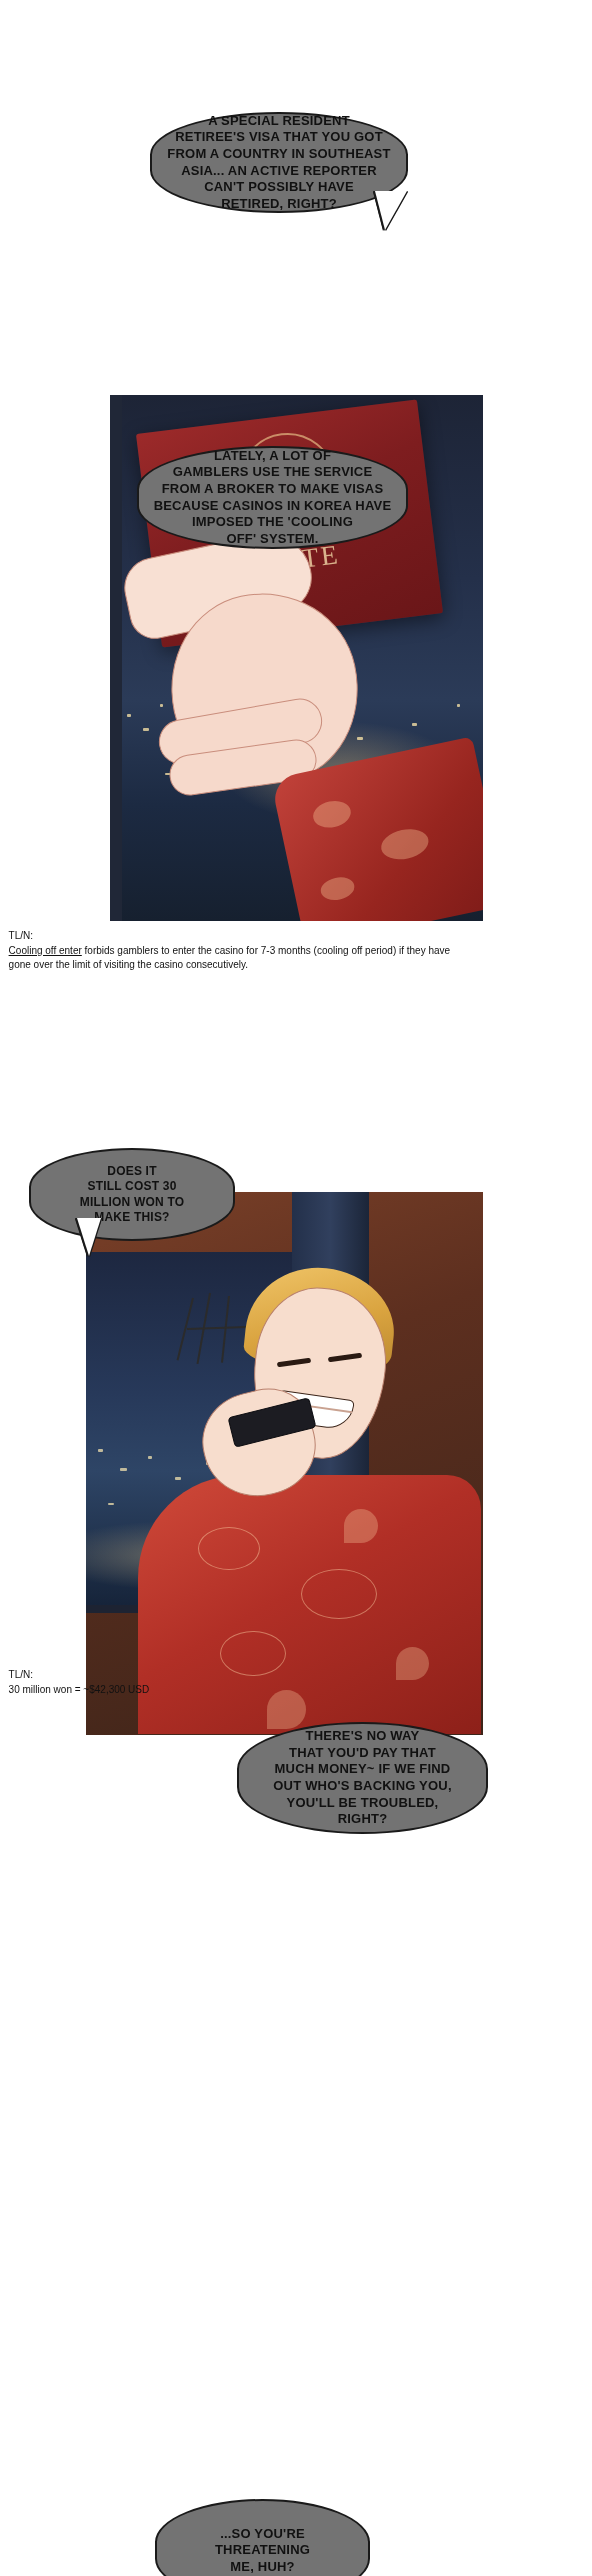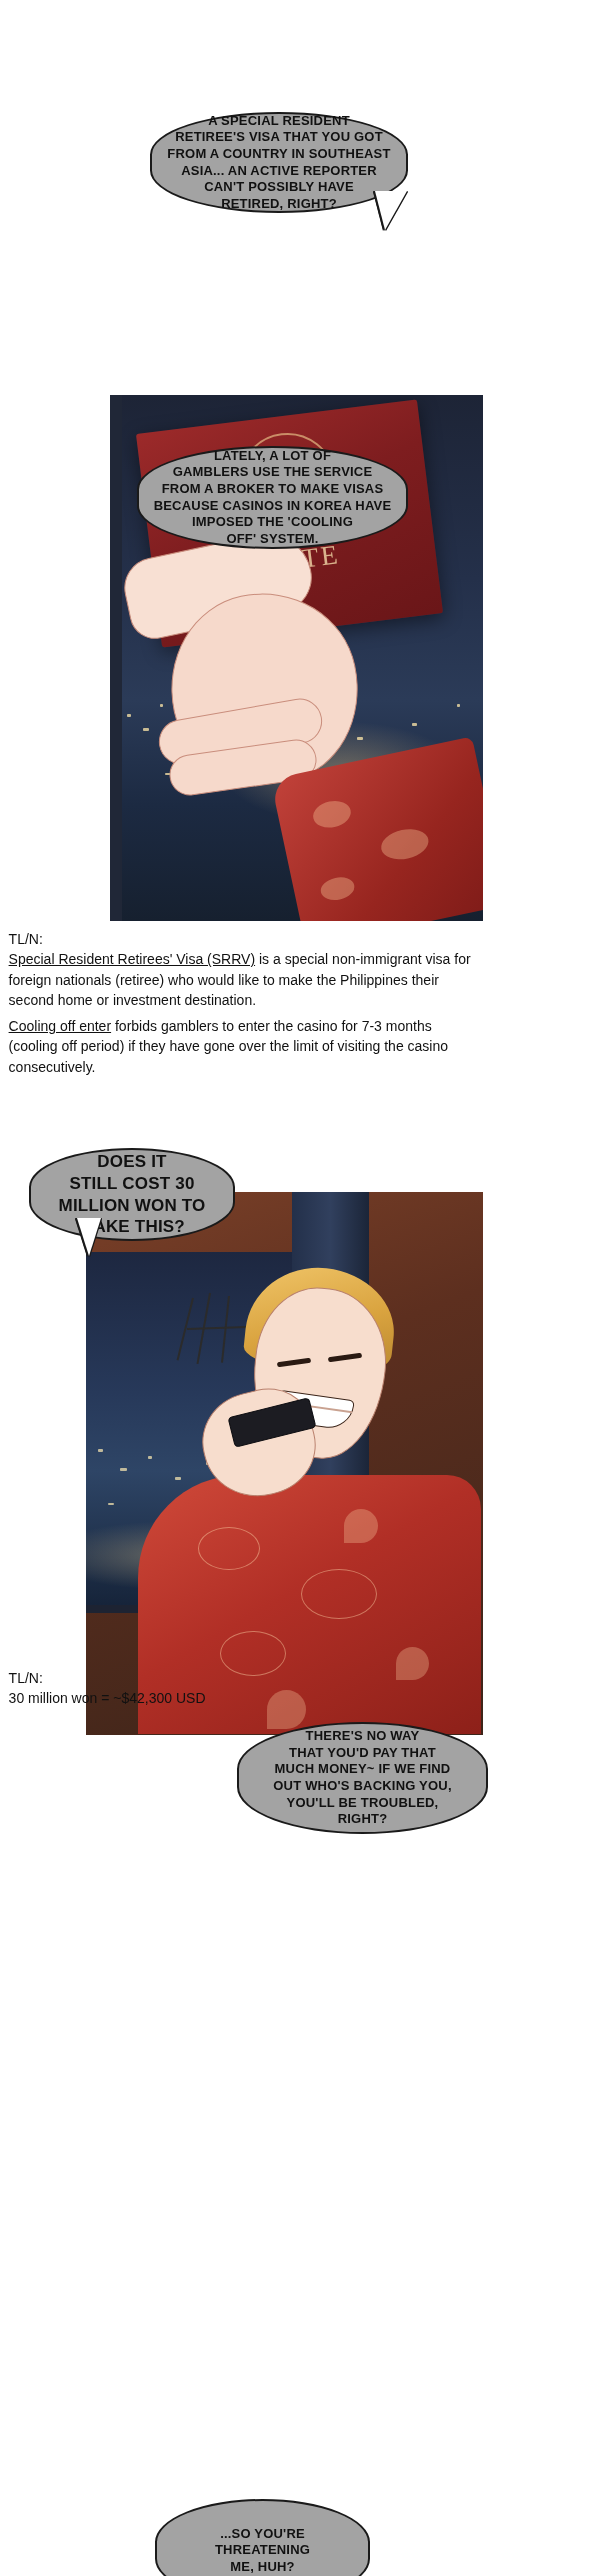--- a/index.html
+++ b/index.html
@@ -134,21 +134,21 @@
   }
   .p1-sleeve .motif {
     position: absolute;
     background: rgba(255, 210, 160, 0.35);
     border-radius: 50%;
   }
 
   
   .balloon {
     position: absolute;
-    background: #a3a3a3;
+    background: #737373;
     border: 2.1px solid #1a1a1a;
     border-radius: 50% / 42%;
     box-sizing: border-box;
     display: flex;
     align-items: center;
     justify-content: center;
     text-align: center;
     z-index: 5;
   }
   .balloon .btext {
@@ -191,21 +191,21 @@
     top: 446px;
     width: 271px;
     height: 103px;
   }
   #balloon2 .btext { font-size: 13px; }
 
   
   .tln {
     position: absolute;
     font-family: "Liberation Sans", sans-serif;
-    font-size: 14px;
+    font-size: 10px;
     color: #111;
     line-height: 1.45;
   }
   .tln .label { display: block; }
   .tln .u { text-decoration: underline; }
   #tln1 {
     left: 8.6px;
     top: 929px;
     width: 464px;
   }
@@ -370,21 +370,21 @@
     transform-origin: top center;
   }
 
   
   #balloon3 {
     left: 29px;
     top: 1148px;
     width: 206px;
     height: 93px;
   }
-  #balloon3 .btext { font-size: 17px; }
+  #balloon3 .btext { font-size: 12px; }
   #tail3 {
     left: 77px;
     top: 1218px;
     border-left: 12px solid transparent;
     border-right: 12px solid transparent;
     border-top: 38px solid #ffffff;
     filter: drop-shadow(0px 1.7px 0 #1a1a1a) drop-shadow(-1.7px 0 0 #1a1a1a) drop-shadow(1.7px 0 0 #1a1a1a);
   }
 
   
@@ -475,21 +475,20 @@
   <div class="btext">LATELY, A LOT OF
 GAMBLERS USE THE SERVICE
 FROM A BROKER TO MAKE VISAS
 BECAUSE CASINOS IN KOREA HAVE
 IMPOSED THE 'COOLING
 OFF' SYSTEM.</div>
 </div>
 
 <div class="tln" id="tln1">
   <span class="label">TL/N:</span>
-  <p><span class="u">Special Resident Retirees' Visa (SRRV)</span><span> is a special non-immigrant visa for foreign nationals (retiree) who would like to make the Philippines their second home or investment destination.</span></p>
   <p><span class="u">Cooling off enter</span><span> forbids gamblers to enter the casino for 7-3 months (cooling off period) if they have gone over the limit of visiting the casino consecutively.</span></p>
 </div>
 
 <div class="tail" id="tail3"></div>
 <div class="balloon" id="balloon3">
   <div class="btext">DOES IT
 STILL COST 30
 MILLION WON TO
 MAKE THIS?</div>
 </div>

